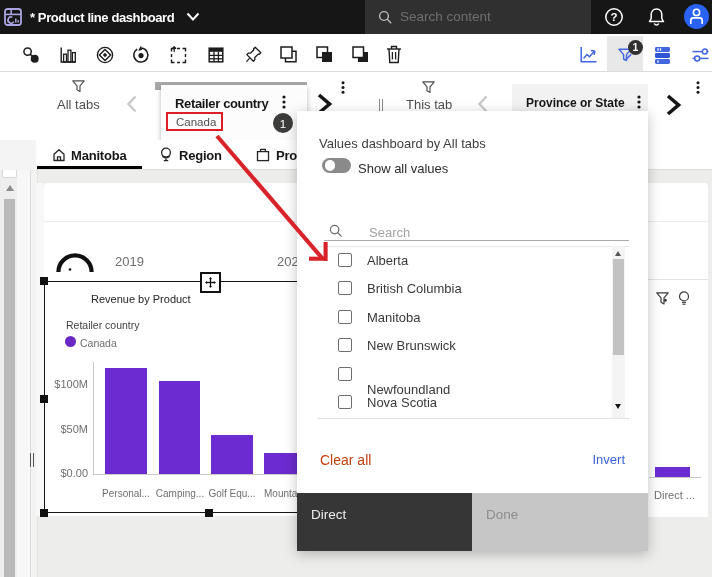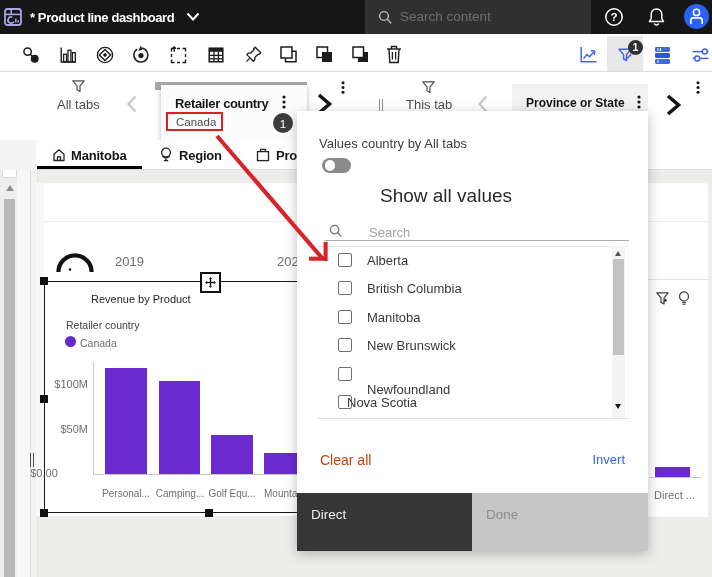--- a/index.html
+++ b/index.html
@@ -250,21 +250,21 @@
 <div class="abs" style="left:654px;top:489px;color:#6f6f6f;font-size:11px;">Direct ...</div>
 
 <div class="abs" style="left:44px;top:281px;width:330px;height:232px;background:#fff;border:1.5px solid #161616;box-sizing:border-box;"></div>
 <div class="abs" style="left:63px;top:293px;color:#252525;font-size:11px;padding-left:28px;">Revenue by Product</div>
 <div class="abs" style="left:66px;top:319px;color:#424242;font-size:10.5px;">Retailer country</div>
 <div class="abs" style="left:65px;top:336px;width:11px;height:11px;border-radius:50%;background:#6929c4;"></div>
 <div class="abs" style="left:80px;top:337px;color:#6f6f6f;font-size:10.5px;">Canada</div>
 
 <div class="abs" style="left:0px;top:378px;width:88px;text-align:right;color:#6f6f6f;font-size:11px;">$100M</div>
 <div class="abs" style="left:0px;top:423px;width:88px;text-align:right;color:#6f6f6f;font-size:11px;">$50M</div>
-<div class="abs" style="left:0px;top:467px;width:88px;text-align:center;color:#6f6f6f;font-size:11px;">$0.00</div>
+<div class="abs" style="left:0px;top:467px;width:88px;text-align:right;color:#6f6f6f;font-size:11px;">$0.00</div>
 
 <div class="abs" style="left:93px;top:362px;width:1px;height:112px;background:#c9c9c9;"></div>
 <div class="abs" style="left:93px;top:474px;width:280px;height:1px;background:#c9c9c9;"></div>
 
 <div class="abs" style="left:105px;top:368px;width:42px;height:106px;background:#6c2bd0;"></div>
 <div class="abs" style="left:159px;top:381px;width:41px;height:93px;background:#6c2bd0;"></div>
 <div class="abs" style="left:211px;top:435px;width:42px;height:39px;background:#6c2bd0;"></div>
 <div class="abs" style="left:264px;top:453px;width:42px;height:21px;background:#6c2bd0;"></div>
 
 <div class="abs" style="left:96px;top:488px;width:60px;text-align:center;color:#6f6f6f;font-size:10px;">Personal...</div>
@@ -284,45 +284,45 @@
   <path d="M5.5 0 L7 2.1 L4 2.1 Z" fill="#111"></path>
   <path d="M5.5 11 L7 8.9 L4 8.9 Z" fill="#111"></path>
   <path d="M0 5.5 L2.1 4 L2.1 7 Z" fill="#111"></path>
   <path d="M11 5.5 L8.9 4 L8.9 7 Z" fill="#111"></path>
 </svg>
 
 <div class="abs" style="left:29.5px;top:453px;width:1.5px;height:14px;background:#555;"></div>
 <div class="abs" style="left:32.5px;top:453px;width:1.5px;height:14px;background:#555;"></div>
 
 <div class="abs" style="left:296.5px;top:111px;width:351.5px;height:440px;background:#fff;box-shadow:0 3px 12px rgba(0,0,0,0.25);"></div>
-<div class="abs" style="left:319px;top:136px;color:#404040;font-size:13px;">Values country by All tabs</div>
+<div class="abs" style="left:319px;top:136px;color:#404040;font-size:13px;">Values dashboard by All tabs</div>
 <div class="abs" style="left:322px;top:158px;width:28.5px;height:14.5px;border-radius:7.5px;background:#8a8a8a;"></div>
 <div class="abs" style="left:324.5px;top:160px;width:10.5px;height:10.5px;border-radius:50%;background:#fff;"></div>
-<div class="abs" style="left:380px;top:161px;color:#2b2b2b;font-size:19px;margin-top:24px;">Show all values</div>
+<div class="abs" style="left:358px;top:161px;color:#2b2b2b;font-size:13px;">Show all values</div>
 
 <svg class="abs" style="left:329px;top:224px;" width="14" height="14" viewBox="0 0 14 14">
   <circle cx="5.6" cy="5.6" r="4.2" fill="none" stroke="#707070" stroke-width="1.3"></circle>
   <line x1="8.8" y1="8.8" x2="12.6" y2="12.6" stroke="#707070" stroke-width="1.3"></line>
 </svg>
 <div class="abs" style="left:347px;top:225px;color:#a3a3a3;font-size:13px;margin-left:22px;">Search</div>
 <div class="abs" style="left:324px;top:240px;width:305px;height:1px;background:#ababab;"></div>
 <div class="abs" style="left:318px;top:246px;width:311px;height:1px;background:#e6e6e6;"></div>
 
 <div class="abs" style="left:338px;top:253px;width:14px;height:14px;border:1.6px solid #6f6f6f;border-radius:2px;box-sizing:border-box;"></div>
 <div class="abs" style="left:367px;top:253px;color:#393939;font-size:13px;">Alberta</div>
 <div class="abs" style="left:338px;top:281px;width:14px;height:14px;border:1.6px solid #6f6f6f;border-radius:2px;box-sizing:border-box;"></div>
 <div class="abs" style="left:367px;top:281px;color:#393939;font-size:13px;">British Columbia</div>
 <div class="abs" style="left:338px;top:310px;width:14px;height:14px;border:1.6px solid #6f6f6f;border-radius:2px;box-sizing:border-box;"></div>
 <div class="abs" style="left:367px;top:310px;color:#393939;font-size:13px;">Manitoba</div>
 <div class="abs" style="left:338px;top:338px;width:14px;height:14px;border:1.6px solid #6f6f6f;border-radius:2px;box-sizing:border-box;"></div>
 <div class="abs" style="left:367px;top:338px;color:#393939;font-size:13px;">New Brunswick</div>
 <div class="abs" style="left:338px;top:367px;width:14px;height:14px;border:1.6px solid #6f6f6f;border-radius:2px;box-sizing:border-box;"></div>
 <div class="abs" style="left:367px;top:367px;color:#393939;font-size:13px;margin-top:15px;">Newfoundland</div>
 <div class="abs" style="left:338px;top:395px;width:14px;height:14px;border:1.6px solid #6f6f6f;border-radius:2px;box-sizing:border-box;"></div>
-<div class="abs" style="left:347px;top:395px;color:#393939;font-size:13px;">Nova Scotia</div>
+<div class="abs" style="left:367px;top:395px;color:#393939;font-size:13px;">Nova Scotia</div>
 
 <div class="abs" style="left:612px;top:246px;width:13px;height:172px;background:#f4f4f4;"></div>
 <div class="abs" style="left:615px;top:251px;width:0;height:0;border-left:3.5px solid transparent;border-right:3.5px solid transparent;border-bottom:5px solid #555;"></div>
 <div class="abs" style="left:613px;top:259px;width:11px;height:96px;background:#c2c2c2;"></div>
 <div class="abs" style="left:615px;top:404px;width:0;height:0;border-left:3.5px solid transparent;border-right:3.5px solid transparent;border-top:5px solid #161616;"></div>
 <div class="abs" style="left:318px;top:418px;width:311px;height:1px;background:#e0e0e0;"></div>
 
 <div class="abs" style="left:320px;top:452px;color:#c2410c;font-size:14px;">Clear all</div>
 <div class="abs" style="left:540px;top:452px;width:85px;text-align:right;color:#3763d6;font-size:13px;">Invert</div>
 

